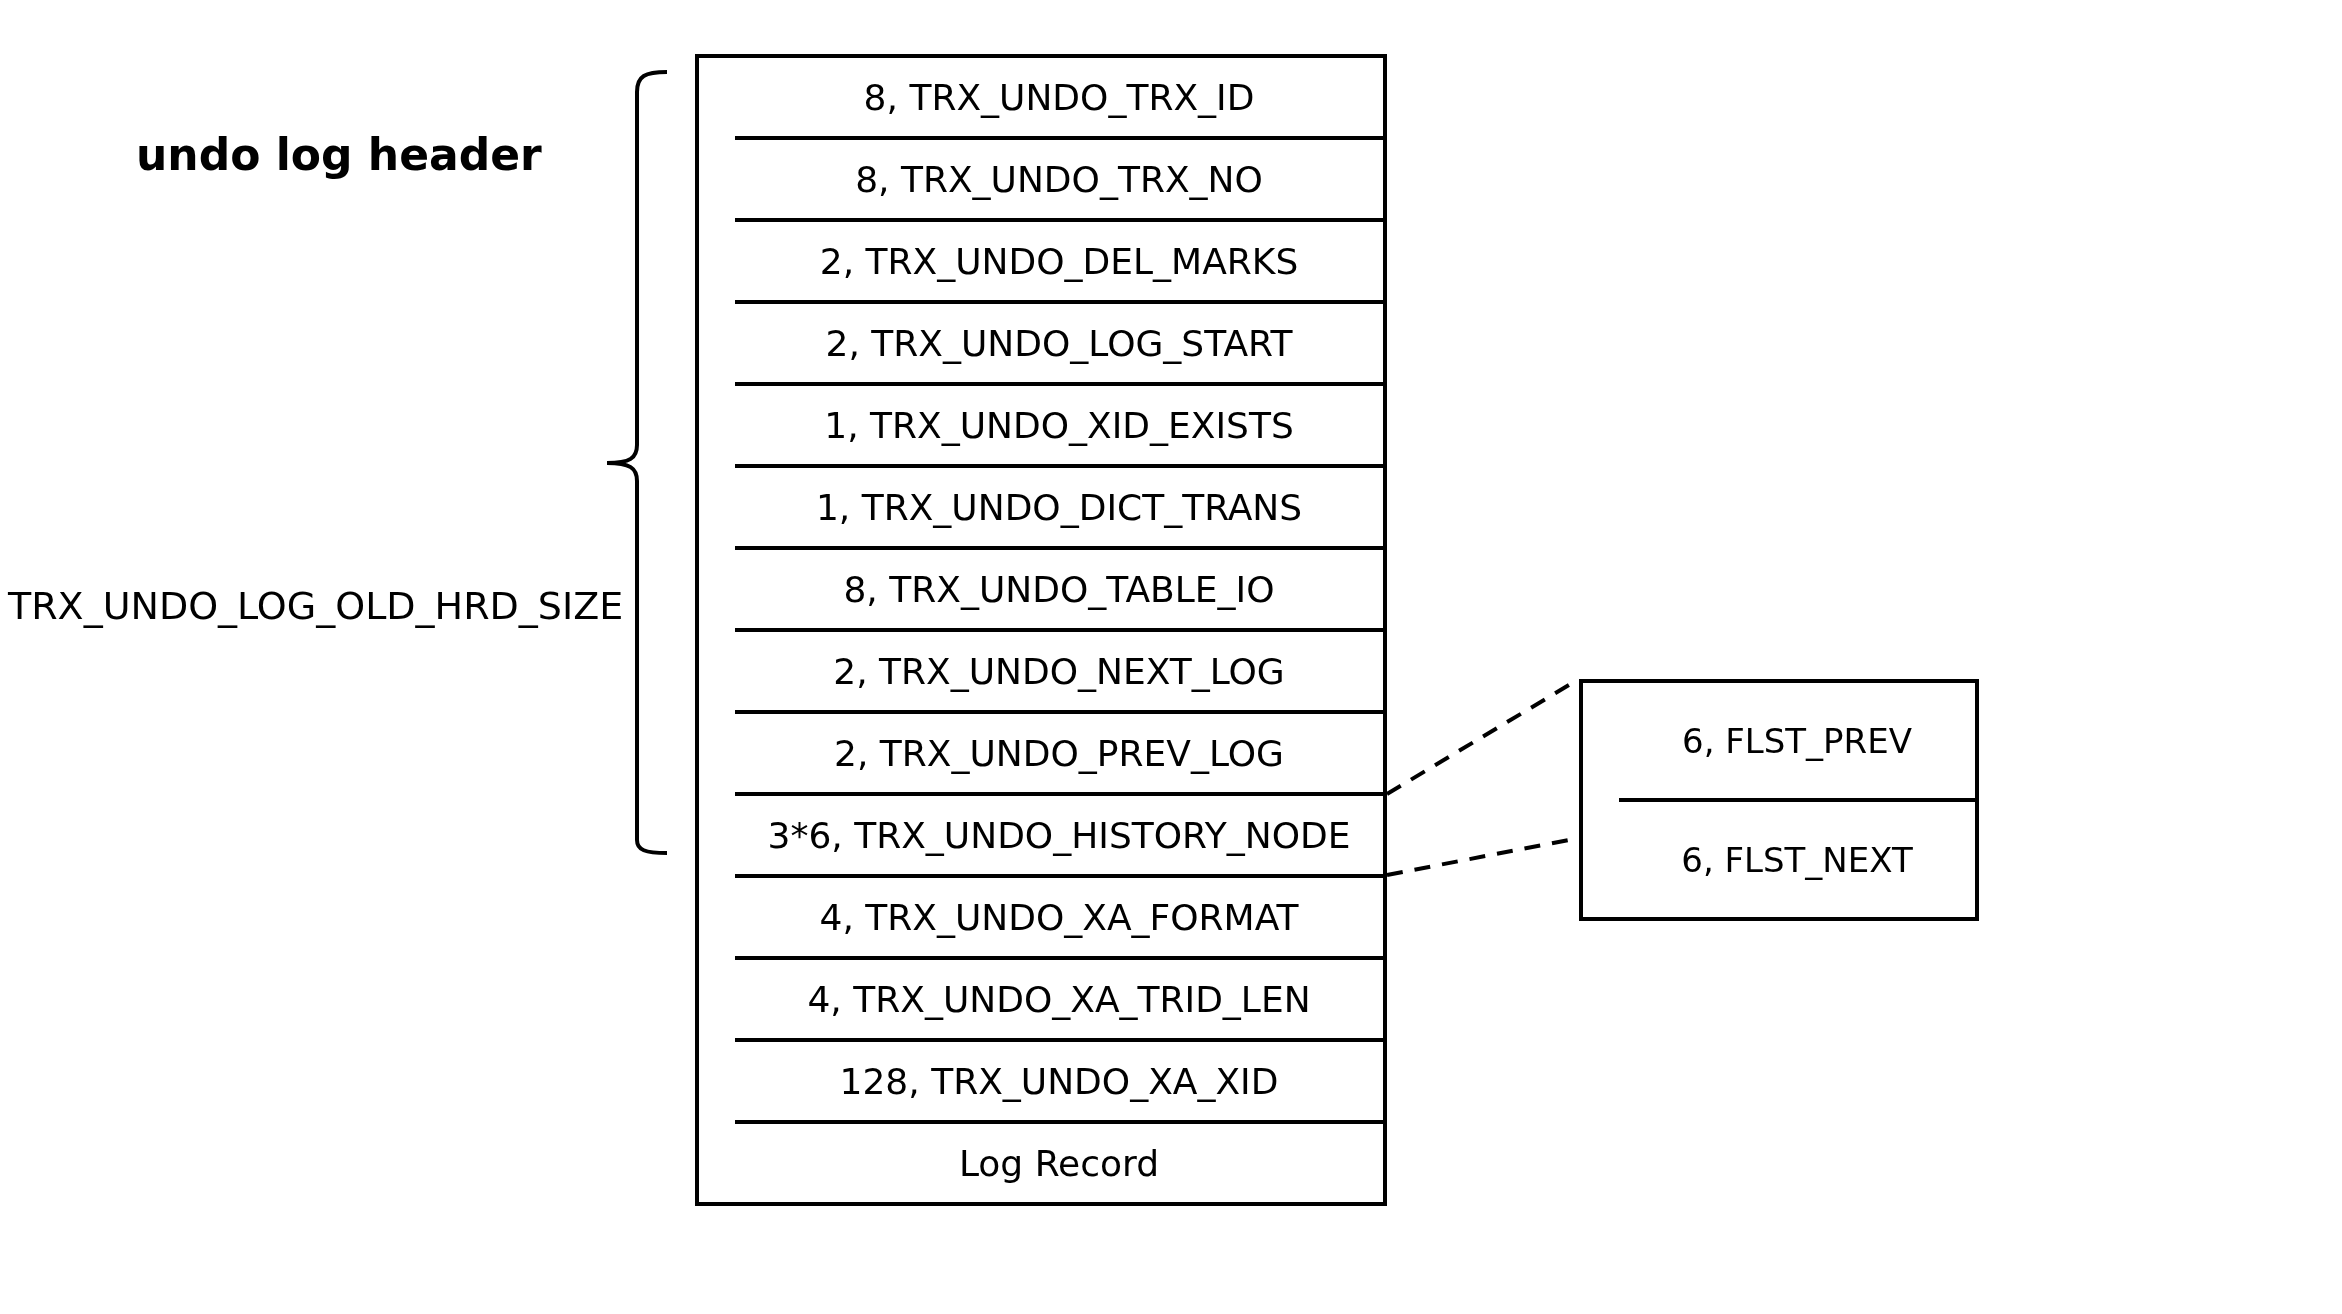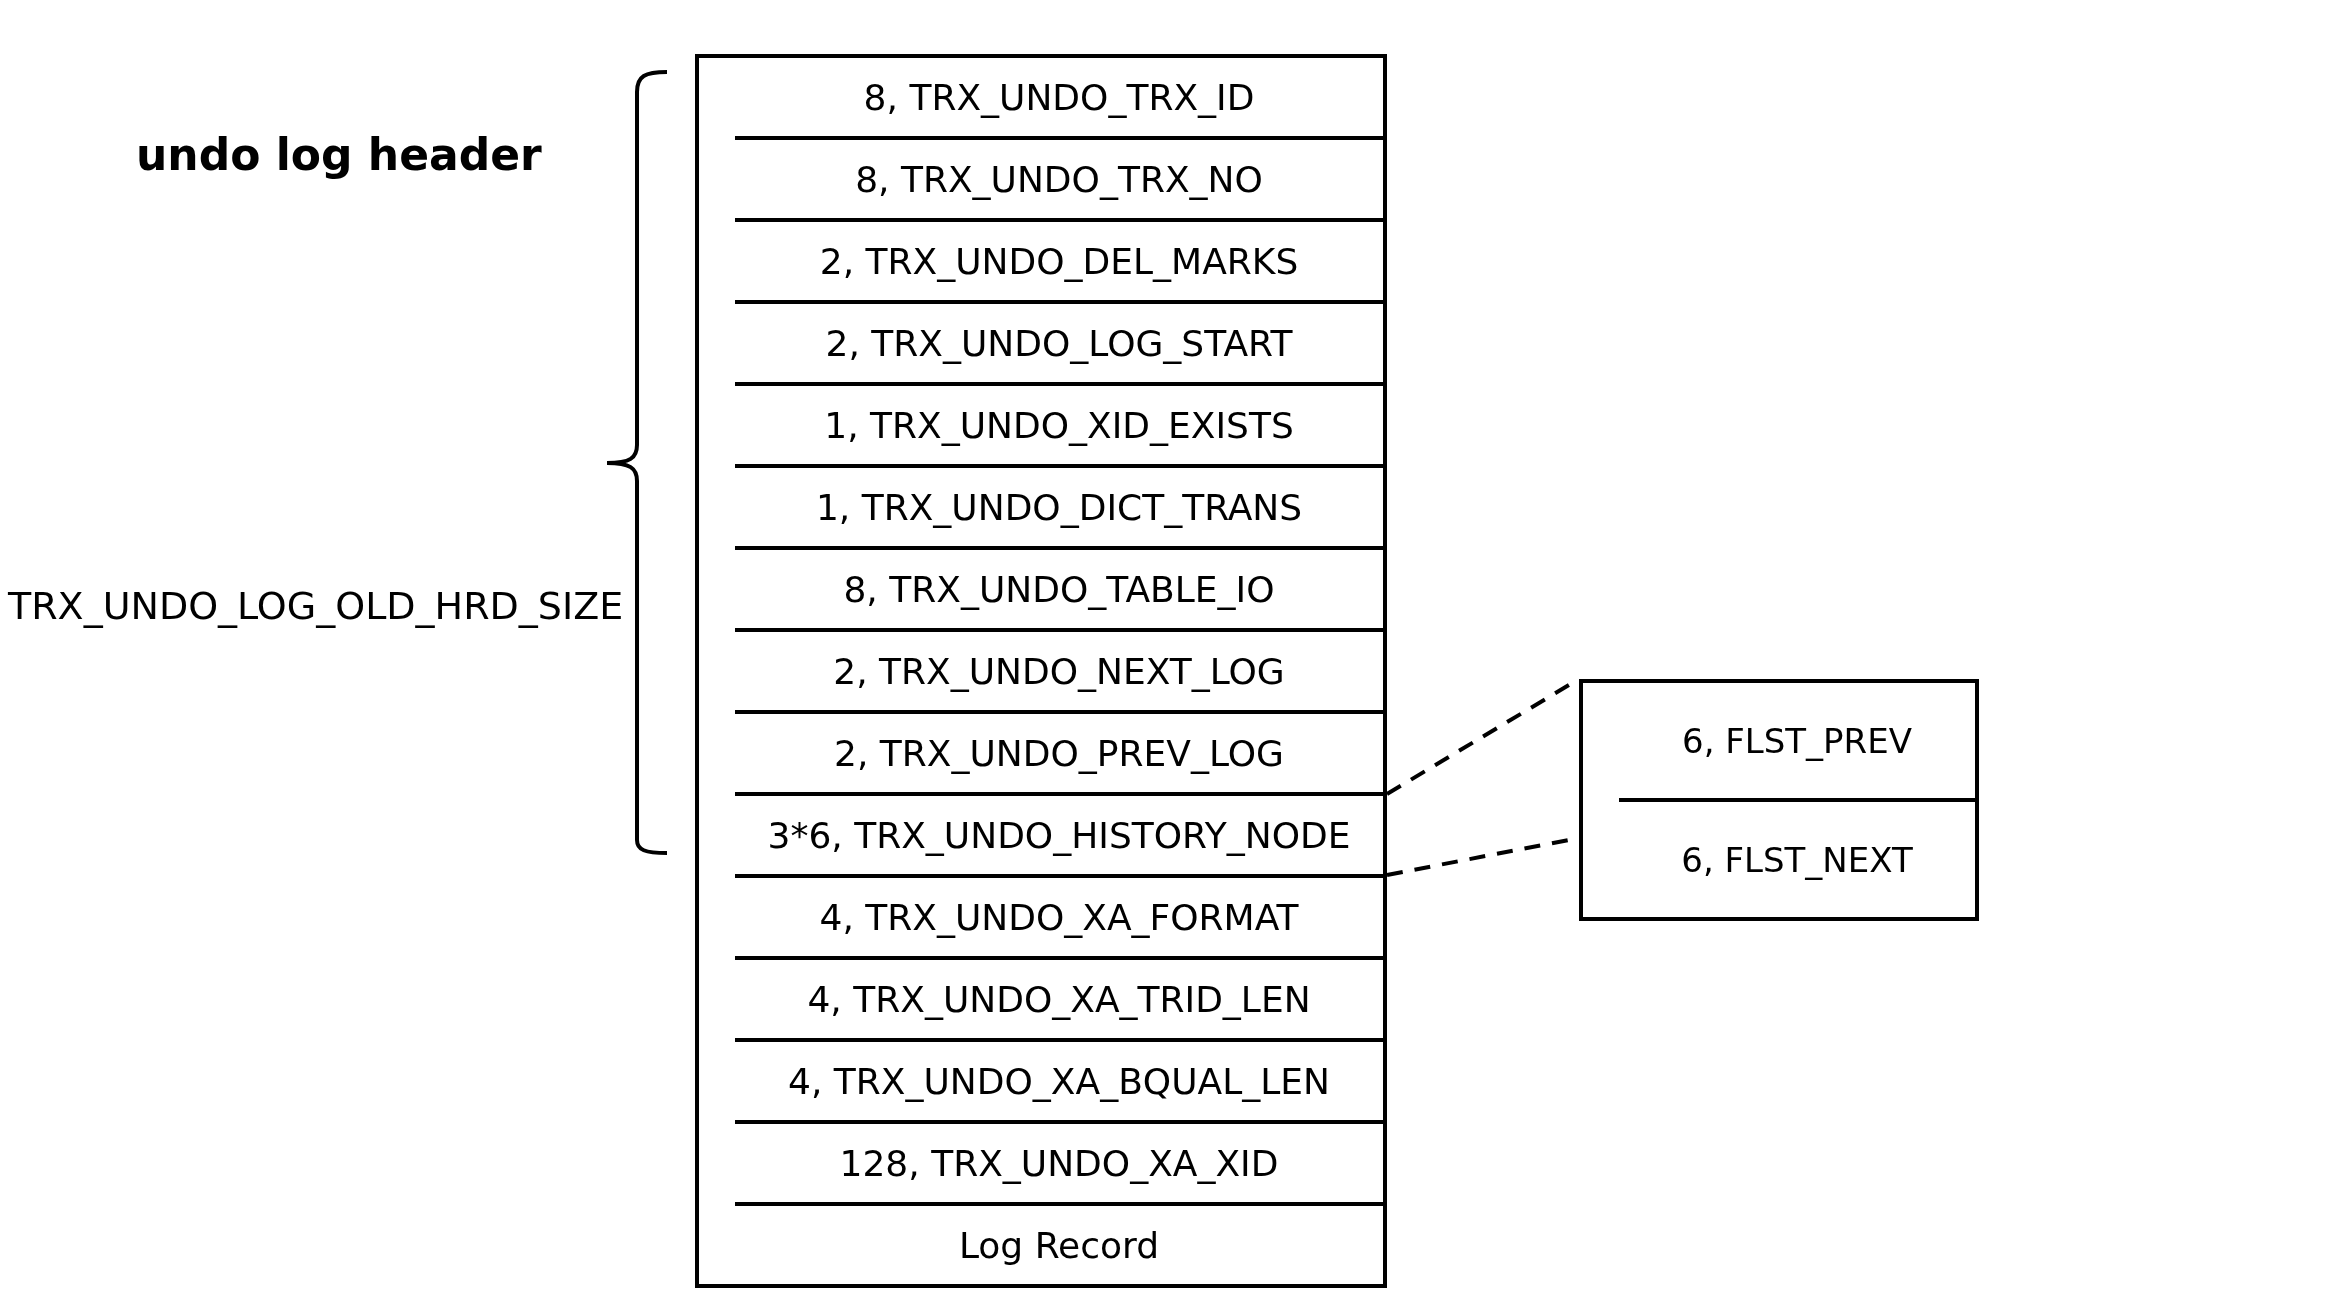--- a/index.html
+++ b/index.html
@@ -32,21 +32,20 @@
   <div class="row">2,  TRX_UNDO_DEL_MARKS</div>
   <div class="row">2,  TRX_UNDO_LOG_START</div>
   <div class="row">1,  TRX_UNDO_XID_EXISTS</div>
   <div class="row">1,  TRX_UNDO_DICT_TRANS</div>
   <div class="row">8,  TRX_UNDO_TABLE_IO</div>
   <div class="row">2,  TRX_UNDO_NEXT_LOG</div>
   <div class="row">2,  TRX_UNDO_PREV_LOG</div>
   <div class="row">3*6,  TRX_UNDO_HISTORY_NODE</div>
   <div class="row">4,  TRX_UNDO_XA_FORMAT</div>
   <div class="row">4,  TRX_UNDO_XA_TRID_LEN</div>
-  <div class="row">4,  TRX_UNDO_XA_BQUAL_LEN</div>
   <div class="row">128,  TRX_UNDO_XA_XID</div>
   <div class="row">Log Record</div>
 </div>
 
 <div class="side">
   <div class="row">6,  FLST_PREV</div>
   <div class="row">6,  FLST_NEXT</div>
 </div>
 
 <svg class="overlay" viewBox="0 0 2342 1314">

